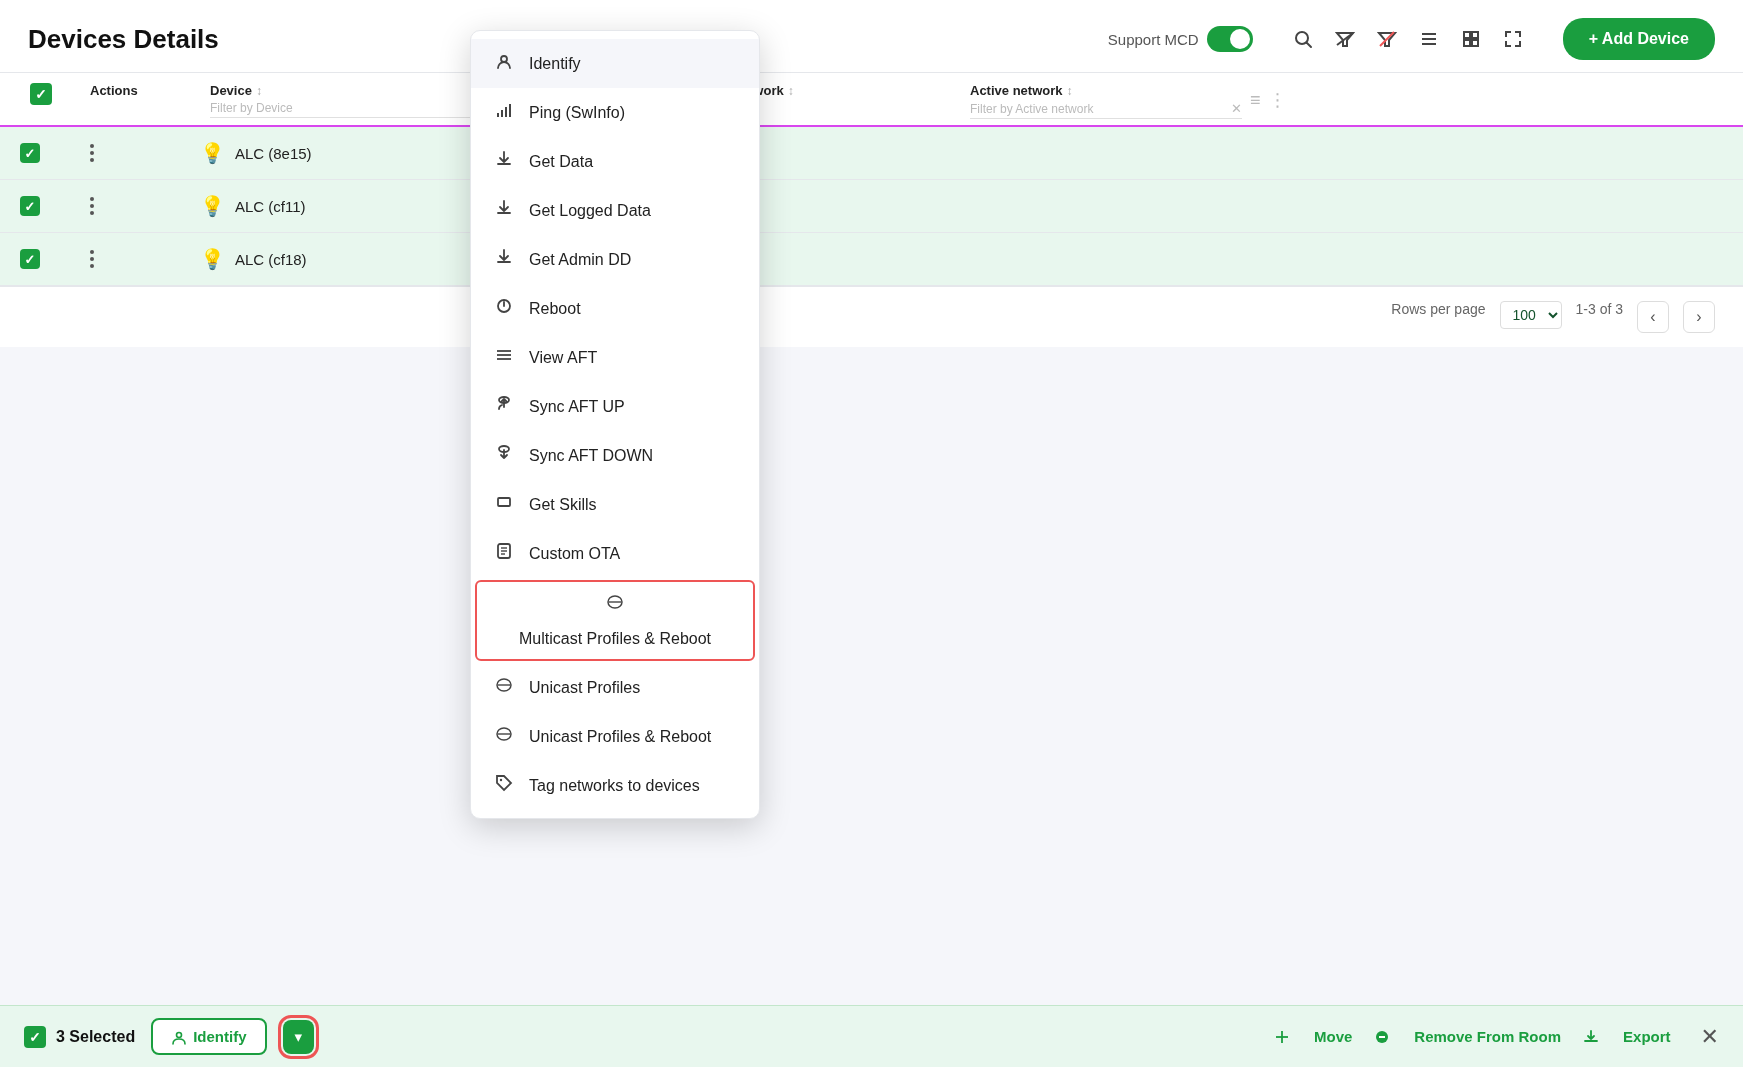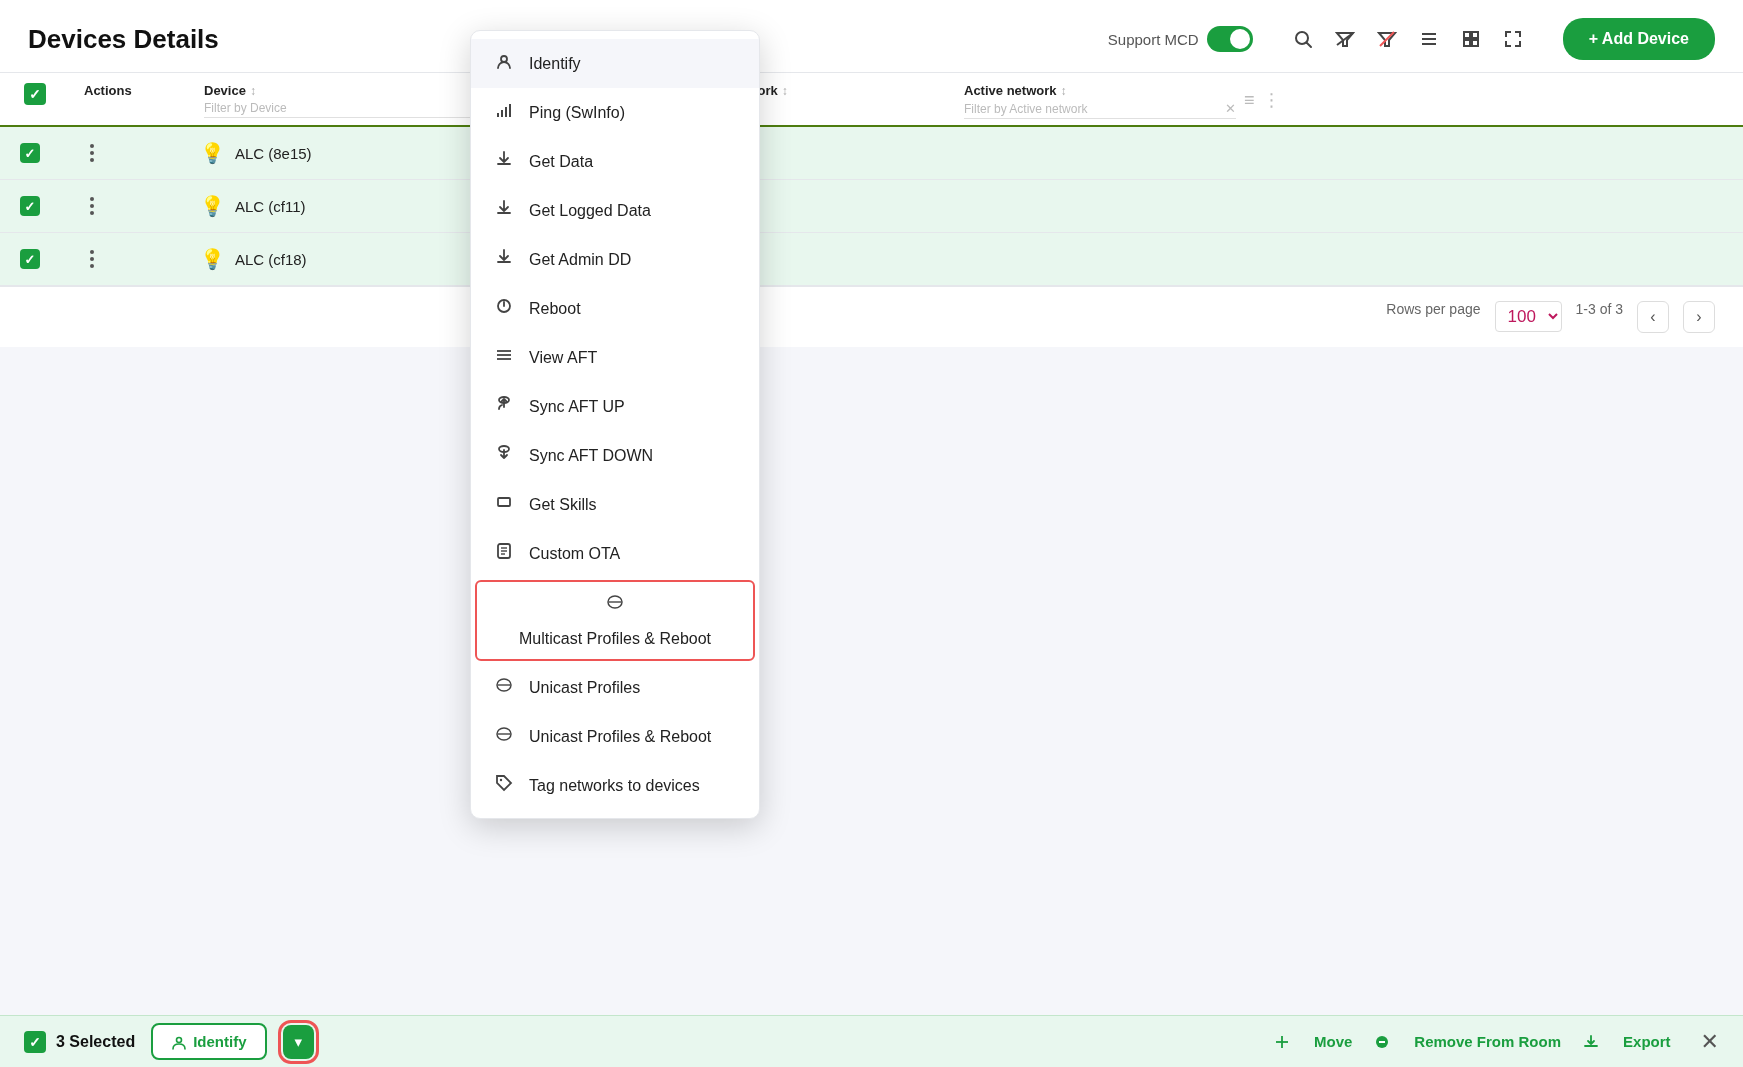--- a/index.html
+++ b/index.html
@@ -158,21 +158,21 @@
       font-weight: 600;
       color: #222;
     }
 
     
     .bottom-bar {
       position: fixed;
       bottom: 0;
       left: 0;
       right: 0;
-      height: 52px;
+      height: 62px;
       background: #e8f7ee;
       display: flex;
       align-items: center;
       padding: 0 24px;
       gap: 16px;
       border-top: 1px solid #c3e6cb;
       z-index: 10;
     }
     .selected-count {
       display: flex;
@@ -296,36 +296,36 @@
       display: flex;
       align-items: center;
       justify-content: center;
       font-size: 16px;
       color: #555;
     }
     .rows-select {
       border: 1px solid #ddd;
       border-radius: 4px;
       padding: 4px 8px;
-      font-size: 17px;
-      color: #be185d;
+      font-size: 14px;
+      color: #14532d;
       background: #fff;
       cursor: pointer;
     }
 
     
     .sort-arrow { font-size: 12px; color: #aaa; }
 
     
     .header-cols {
       display: grid;
       grid-template-columns: 60px 120px 280px 200px 280px 280px 280px 1fr;
-      padding: 0 20px;
-      background: #fff;
-      border-bottom: 2px solid #4d7c0f;
+      padding: 0 26px;
+      background: #fff;
+      border-bottom: 2px solid #d946ef;
     }
     .header-col {
       padding: 10px 4px 4px 4px;
     }
     .col-label {
       font-size: 13px;
       font-weight: 700;
       color: #222;
       display: flex;
       align-items: center;

